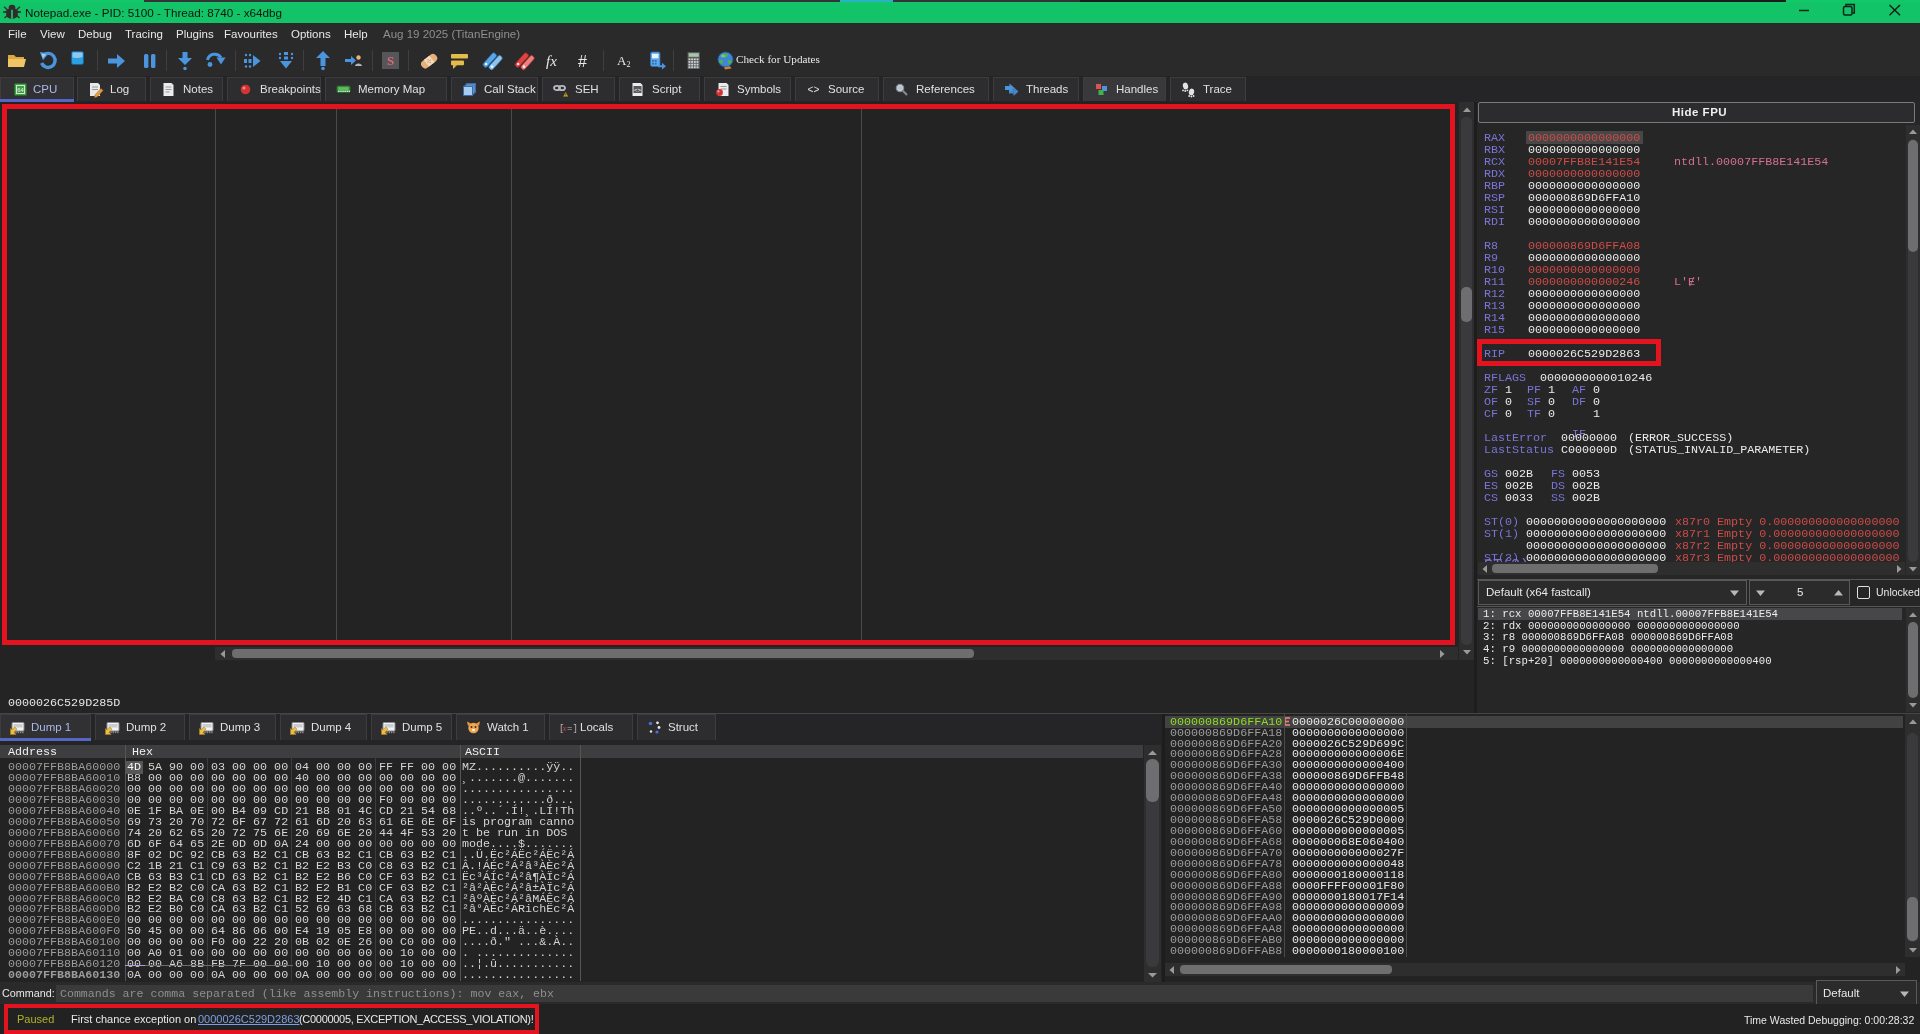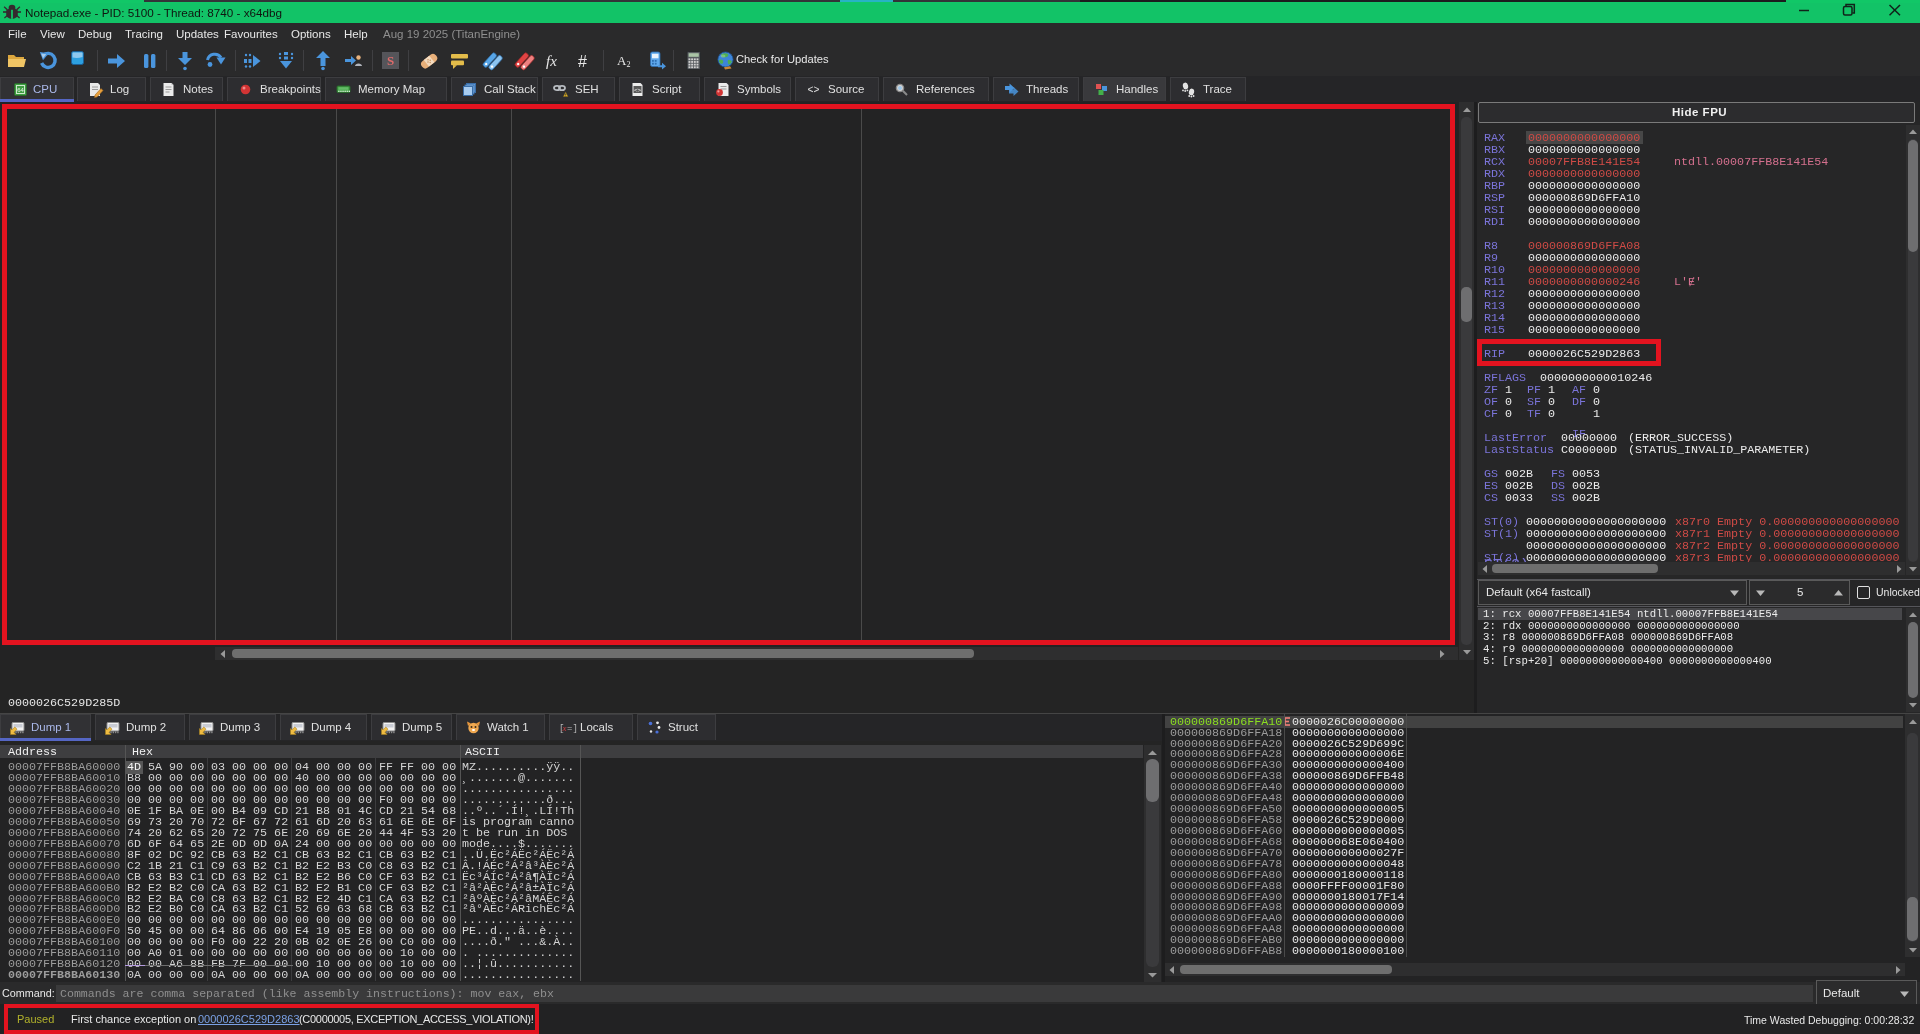--- a/index.html
+++ b/index.html
@@ -38,21 +38,21 @@
         <path d="M56 3.2 V1.6 H64.3 V10 H62.5"></path>
 <line x1="99.5" y1="2" x2="110" y2="12.3"></line>
         <line x1="110" y1="2" x2="99.5" y2="12.3"></line>
 </g>
     </svg>
 <div style="left:0;top:23px;width:1920px;height:22px;background:#2a2a2b"></div>
 <div class="sans" style="left:8px;top:27.0px;color:#e8e8e8;font-size:11.5px;">File</div>
 <div class="sans" style="left:40px;top:27.0px;color:#e8e8e8;font-size:11.5px;">View</div>
 <div class="sans" style="left:78px;top:27.0px;color:#e8e8e8;font-size:11.5px;">Debug</div>
 <div class="sans" style="left:125px;top:27.0px;color:#e8e8e8;font-size:11.5px;">Tracing</div>
-<div class="sans" style="left:176px;top:27.0px;color:#e8e8e8;font-size:11.5px;">Updates</div>
+<div class="sans" style="left:176px;top:27.0px;color:#e8e8e8;font-size:11.5px;">Plugins</div>
 <div class="sans" style="left:224px;top:27.0px;color:#e8e8e8;font-size:11.5px;">Favourites</div>
 <div class="sans" style="left:291px;top:27.0px;color:#e8e8e8;font-size:11.5px;">Options</div>
 <div class="sans" style="left:344px;top:27.0px;color:#e8e8e8;font-size:11.5px;">Help</div>
 <div class="sans" style="left:383px;top:27.0px;color:#8f8f8f;font-size:11.5px;">Aug 19 2025 (TitanEngine)</div>
 <div style="left:0;top:45px;width:1920px;height:31px;background:#2a2a2b"></div>
 <div style="left:97px;top:50px;width:1px;height:21px;background:#3f3f42"></div>
 <div style="left:166px;top:50px;width:1px;height:21px;background:#3f3f42"></div>
 <div style="left:235px;top:50px;width:1px;height:21px;background:#3f3f42"></div>
 <div style="left:303px;top:50px;width:1px;height:21px;background:#3f3f42"></div>
 <div style="left:372px;top:50px;width:1px;height:21px;background:#3f3f42"></div>
@@ -202,21 +202,21 @@
 <svg style="left:716px;top:51px" width="20" height="20" viewBox="0 0 20 20">
       <circle cx="9.5" cy="8.5" r="7.6" fill="#3d85d8" stroke="#1d4f8c" stroke-width=".8"></circle>
       <g fill="#4fae52">
         <path d="M5 3.5 Q9 1.5 12 3 Q13 5 10.5 6 Q7 7 5.5 5.5 Z"></path>
         <path d="M3 9 Q5 8 7 9.5 Q8 11.5 6 13 Q3.5 12.5 3 10.5 Z"></path>
         <path d="M12 9 Q15 8.5 16 10.5 Q15 13 12.5 13.5 Q11 11 12 9 Z"></path>
       </g>
       <path d="M8 16.2 L14 15.2 L15.5 17.6 L9 18.6 Z" fill="#c98736"></path>
       <ellipse cx="7" cy="5" rx="2.5" ry="1.5" fill="#ffffff" opacity=".25"></ellipse>
     </svg>
-<div class="sans" style="left:736px;top:52.0px;color:#e8e8e8;font-size:11.2px;">Check for Updates</div>
+<div class="sans" style="left:736px;top:52.0px;color:#e8e8e8;font-size:11.2px;font-family:Liberation Serif, serif;">Check for Updates</div>
 <div style="left:0;top:76px;width:1920px;height:26px;background:#252527"></div>
 <div style="left:0px;top:77px;width:74px;height:24px;background:#313134;border:1px solid #3d3d40;border-bottom:none"></div>
 <div style="left:0px;top:99px;width:74px;height:3px;background:#5566c4"></div>
 <svg style="left:13px;top:82px" width="15" height="15" viewBox="0 0 15 15">
       <rect x="1.5" y="1.5" width="12" height="12" rx="1" fill="#3f9e43" stroke="#2a682c"></rect>
       <rect x="3.5" y="3.5" width="8" height="8" fill="none" stroke="#cfe8cf" stroke-width="1"></rect>
       <text x="7.5" y="10" font-size="6" fill="#eaf5ea" text-anchor="middle" font-family="Liberation Sans">64</text>
     </svg>
 <div class="sans" style="left:33px;top:82.0px;color:#aab8ea;font-size:11.5px;">CPU</div>
 <div style="left:77px;top:77px;width:69px;height:24px;background:#2d2d30;border:1px solid #3d3d40;border-bottom:none"></div>

